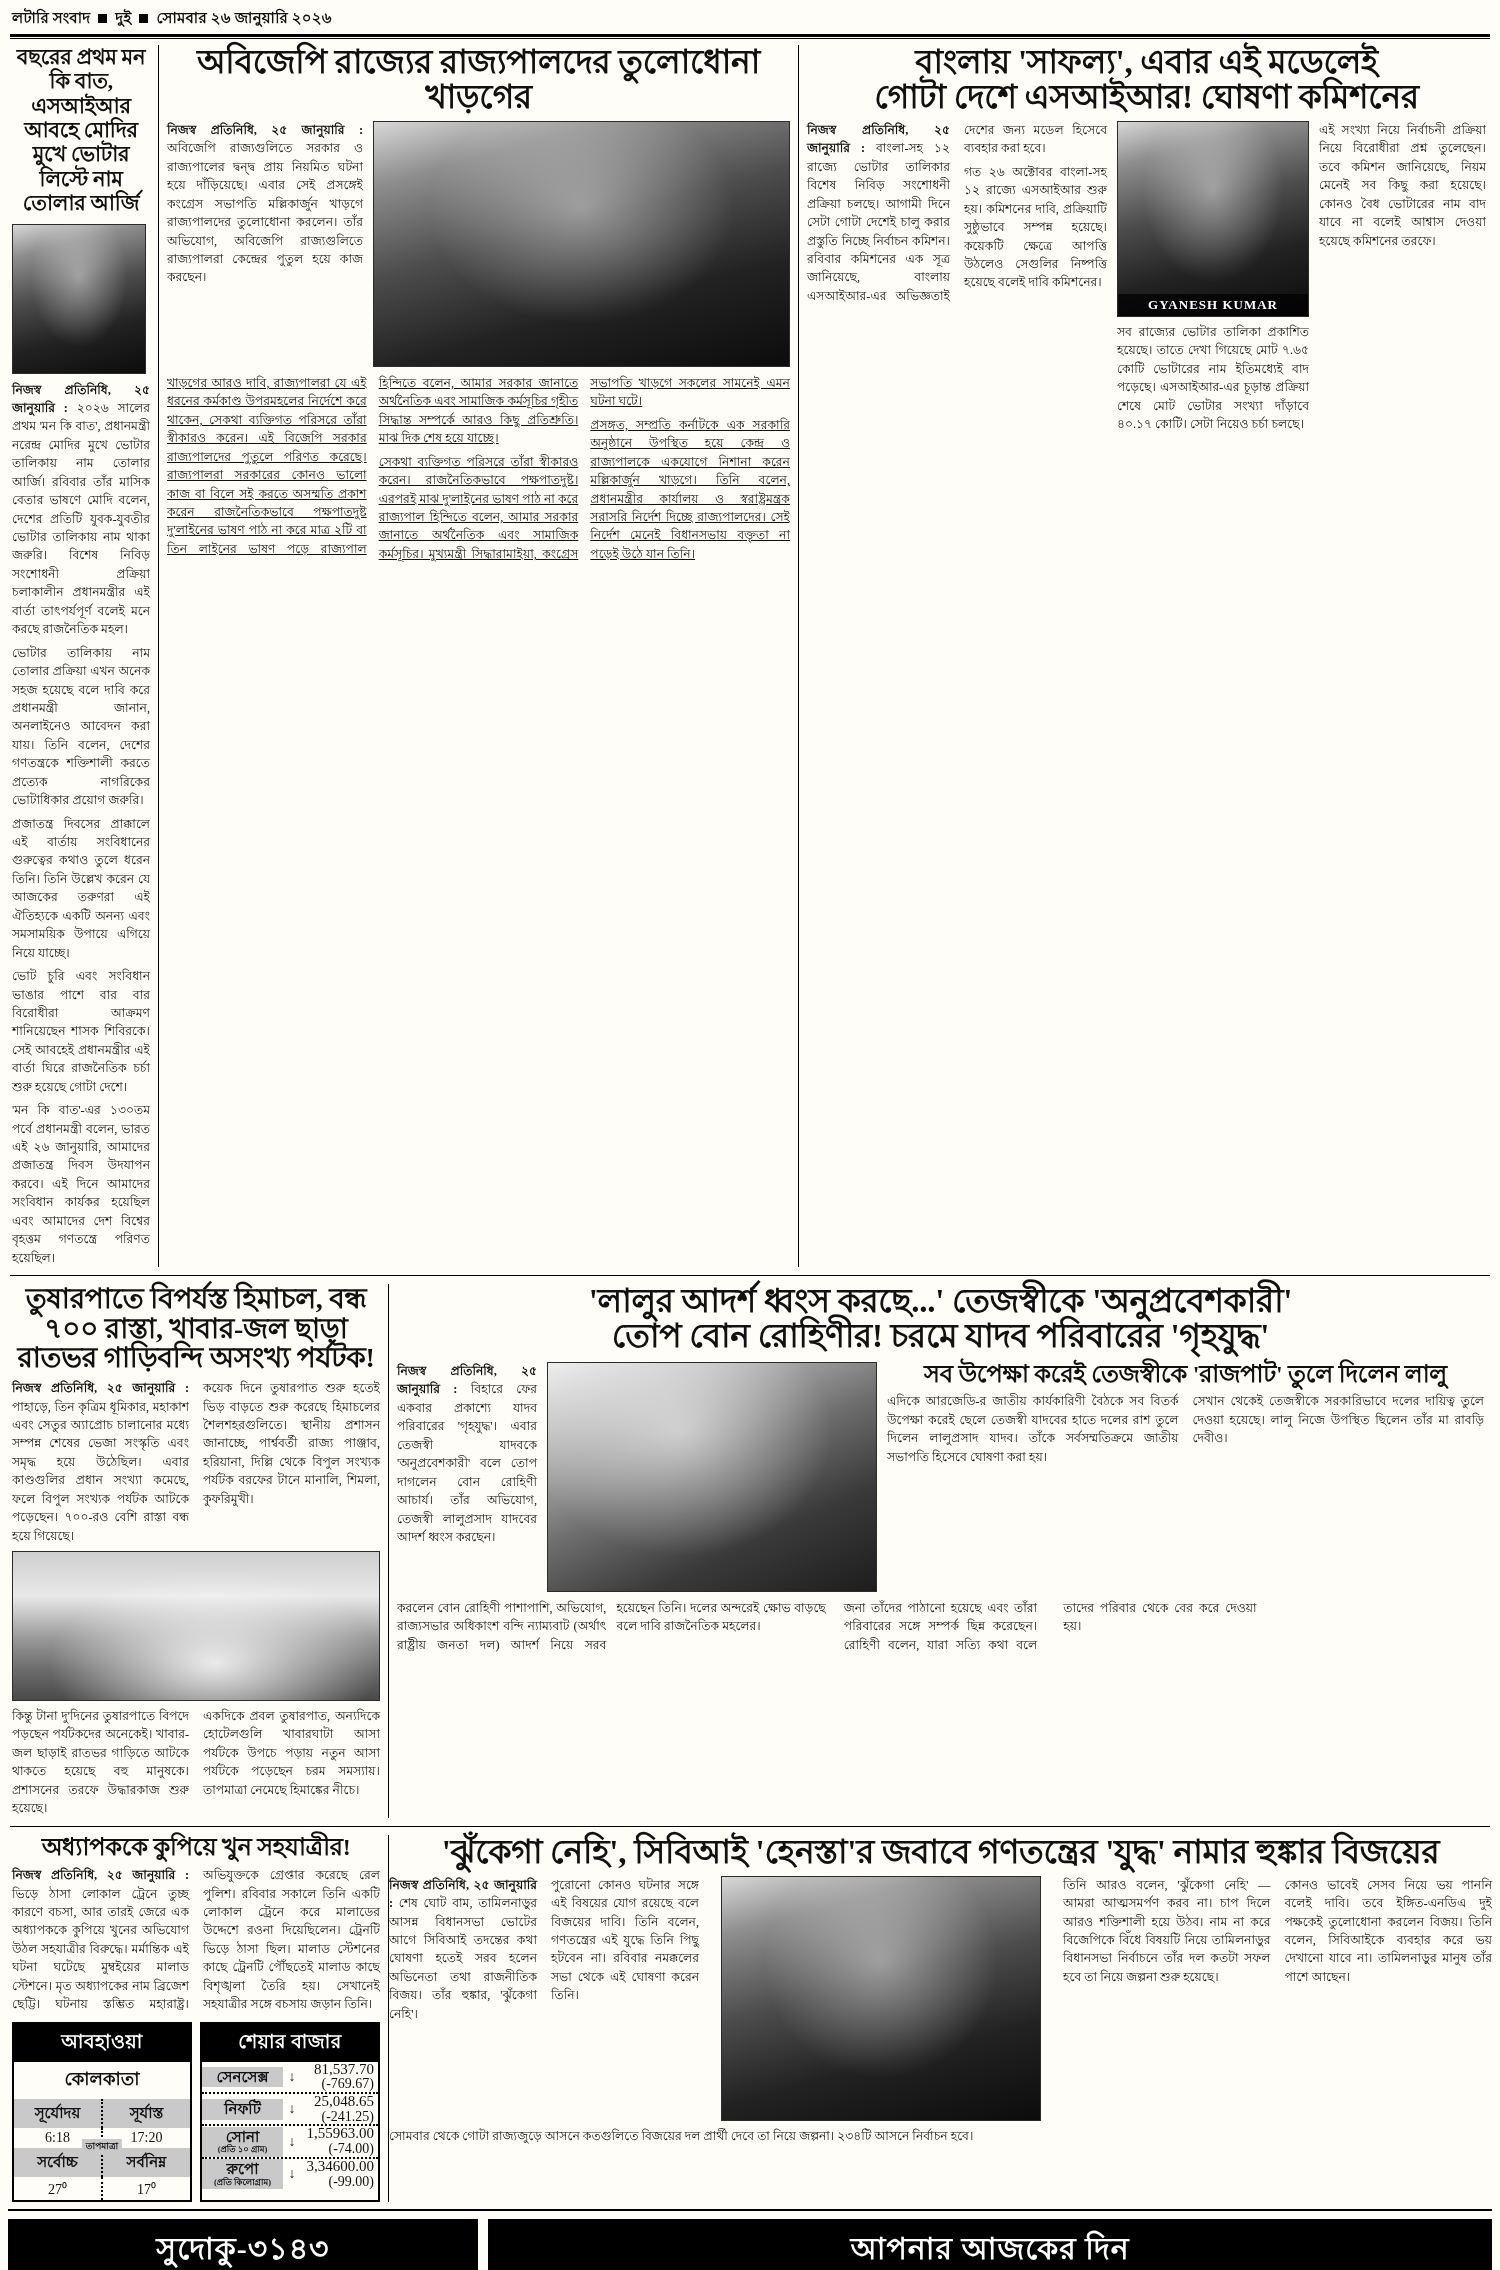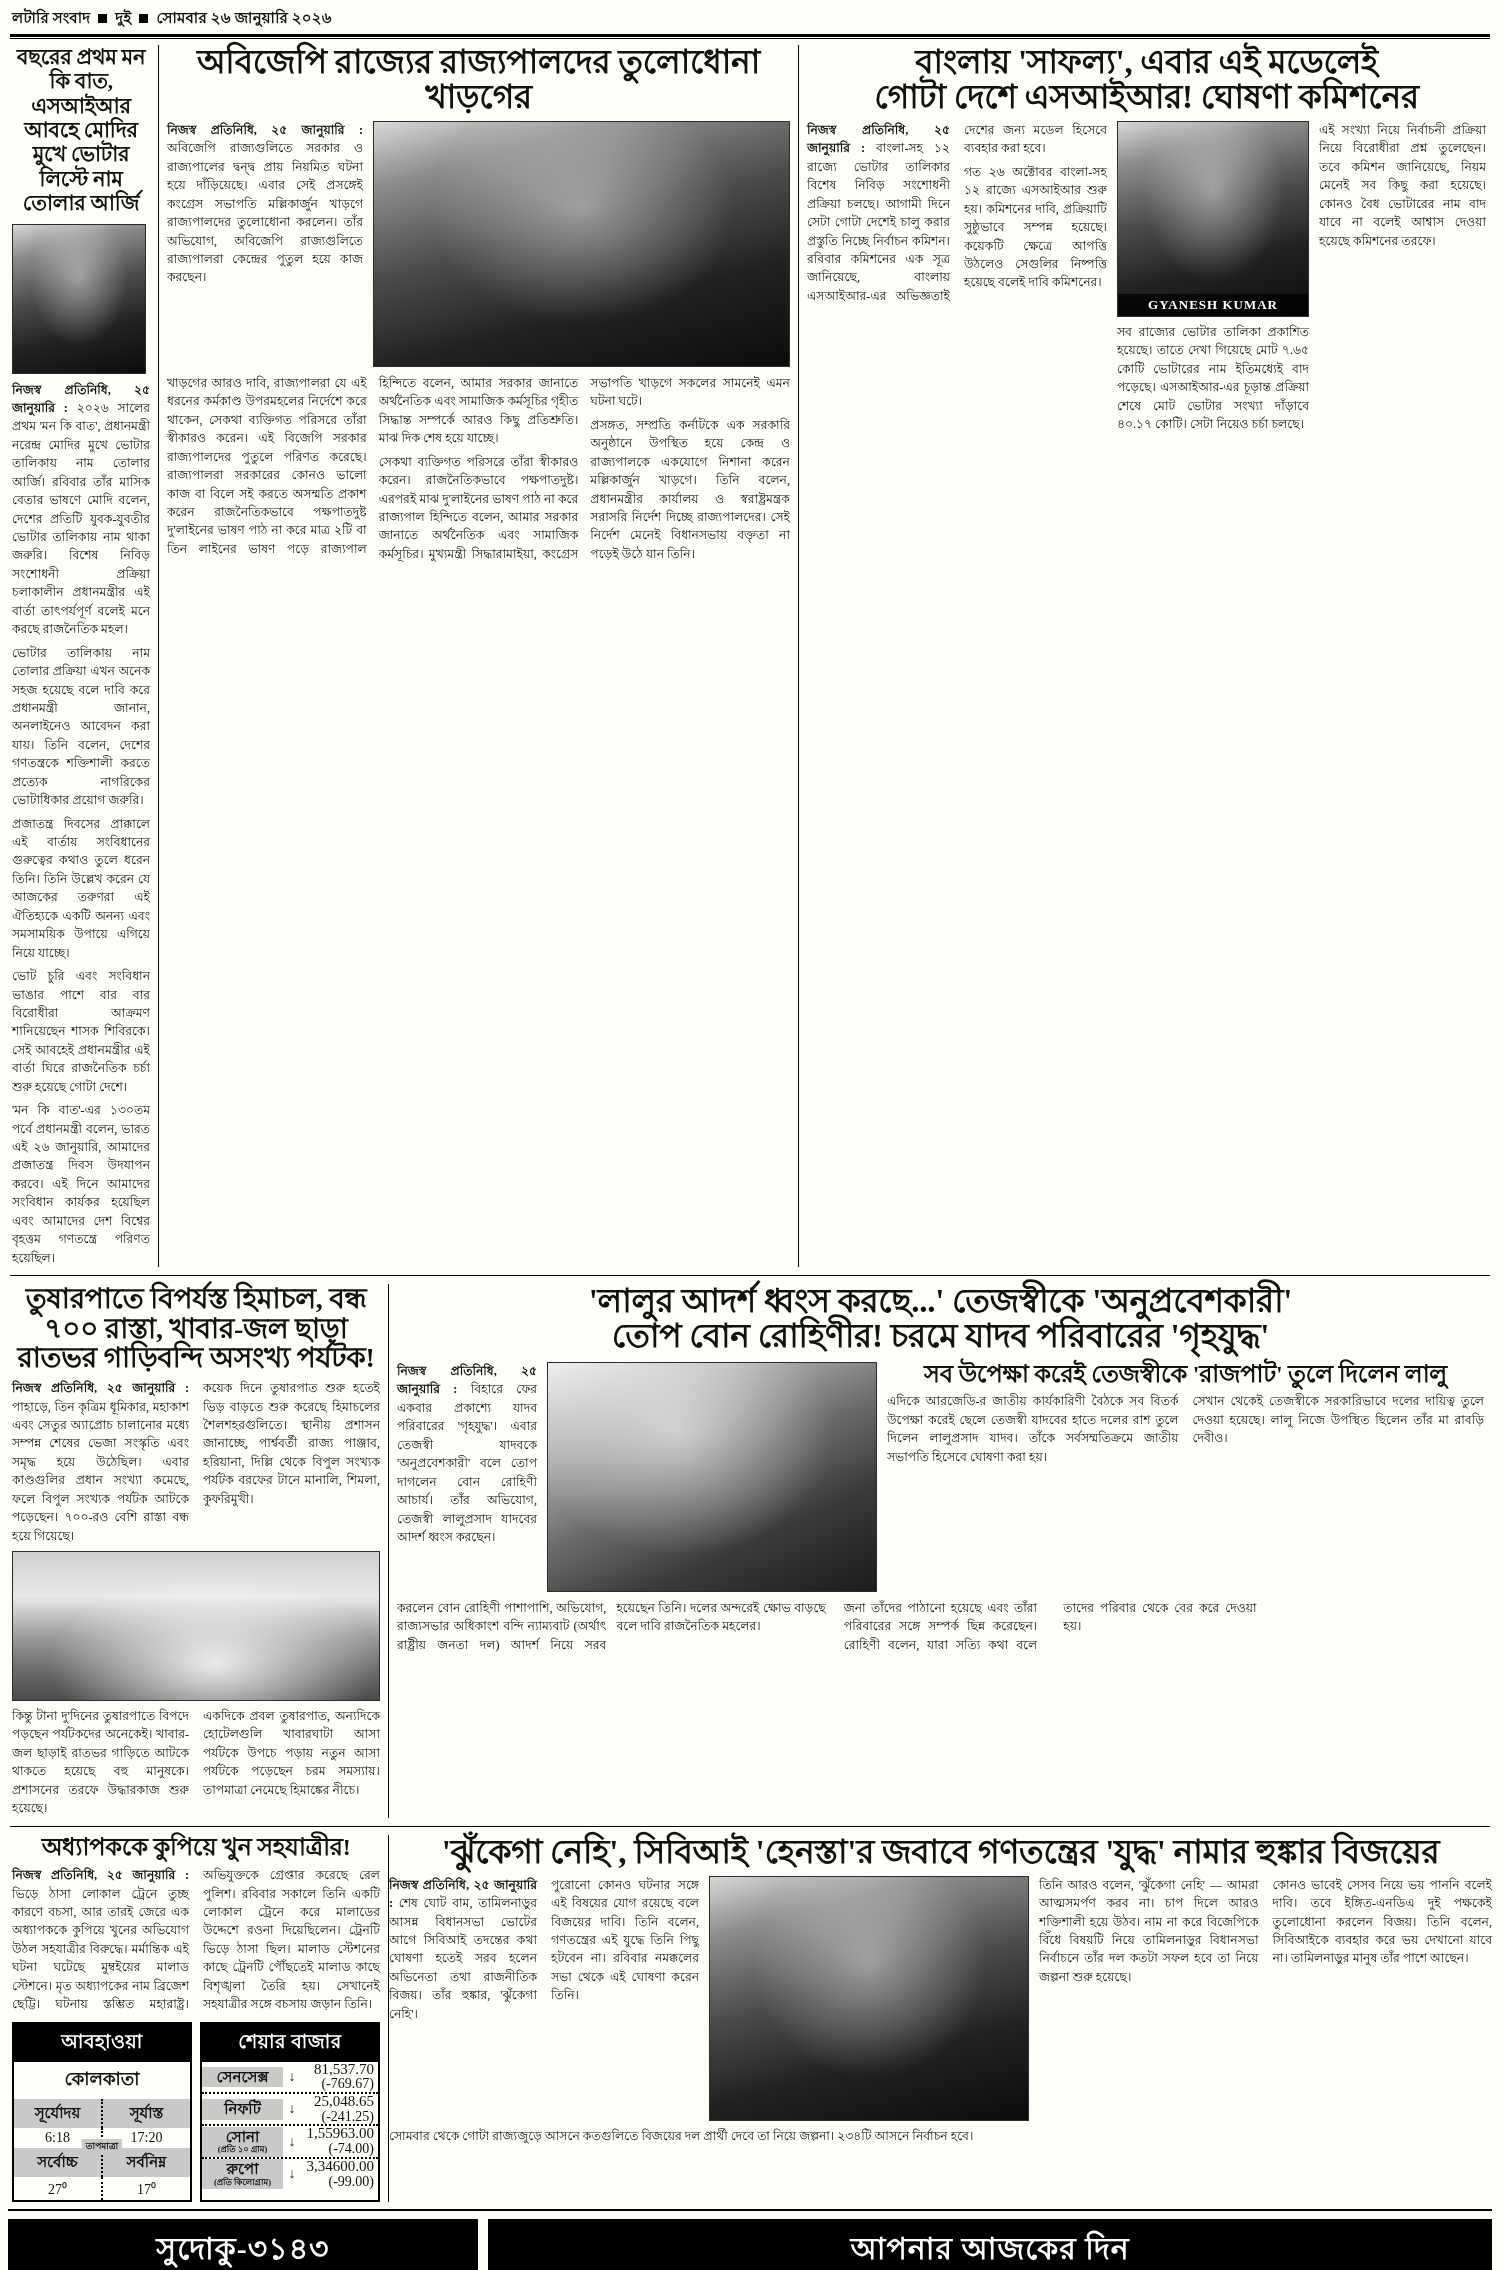--- a/index.html
+++ b/index.html
@@ -62,21 +62,21 @@
   .top { display:flex; gap:0; }
   .lead-col { width:150px; padding:0 8px 0 4px; }
   .lead-col .hl { text-align:center; font-size:21px; line-height:1.16; }
   .lead-col .photo { width:134px; height:150px; margin:8px 0 7px 0; }
 
   .mid-col { width:640px; padding:0 8px; }
   .right-col { width:692px; padding:0 4px 0 8px; }
 
   .art-head { text-align:center; margin-bottom:6px; }
   .cols2 { column-count:2; column-gap:14px; column-rule:none; }
-  .cols3 { column-count:3; column-gap:12px; }
+  .cols3 { column-count:3; column-gap:12px;text-decoration:underline; }
   .cols5 { column-count:5; column-gap:10px; }
 
   
   .boxwrap { display:flex; gap:8px; margin-top:8px; }
   .box { border:2px solid #000; flex:1; }
   .box-hd {
     background:#000; color:#fff; text-align:center; font-weight:bold;
     font-size:19px; padding:3px 0; letter-spacing:.5px;
   }
   .wx-city { text-align:center; font-weight:bold; font-size:18px; padding:3px 0; }
@@ -316,21 +316,21 @@
                 <em>(-99.00)</em>
               </div>
             </div>
           </div>
         </div>
       </div>
     </div>
 
     <div class="vline" style="flex:1; padding:0 0;">
       <div class="hl hl-lg art-head">'ঝুঁকেগা নেহি', সিবিআই 'হেনস্তা'র জবাবে গণতন্ত্রের 'যুদ্ধ' নামার হুঙ্কার বিজয়ের</div>
-      <div style="display:flex; gap:10px;font-family:Liberation Serif, serif;">
+      <div style="display:flex; gap:22px;font-family:Liberation Serif, serif;">
         <div style="width:310px;">
           <div class="cols2">
             <p class="col-txt" style="margin:0 0 5px 0;"><span class="byline">নিজস্ব প্রতিনিধি, ২৫ জানুয়ারি :</span>
               <span>শেষ ঘোট বাম, তামিলনাড়ুর আসন্ন বিধানসভা ভোটের আগে সিবিআই তদন্তের কথা ঘোষণা হতেই সরব হলেন অভিনেতা তথা রাজনীতিক বিজয়। তাঁর হুঙ্কার, 'ঝুঁকেগা নেহি'।</span></p>
             <p class="col-txt" style="margin:0;">পুরোনো কোনও ঘটনার সঙ্গে এই বিষয়ের যোগ রয়েছে বলে বিজয়ের দাবি। তিনি বলেন, গণতন্ত্রের এই যুদ্ধে তিনি পিছু হটবেন না। রবিবার নমক্কলের সভা থেকে এই ঘোষণা করেন তিনি।</p>
           </div>
         </div>
         <div style="width:320px;">
           <div class="photo dark" style="height:245px;"></div>
         </div>

